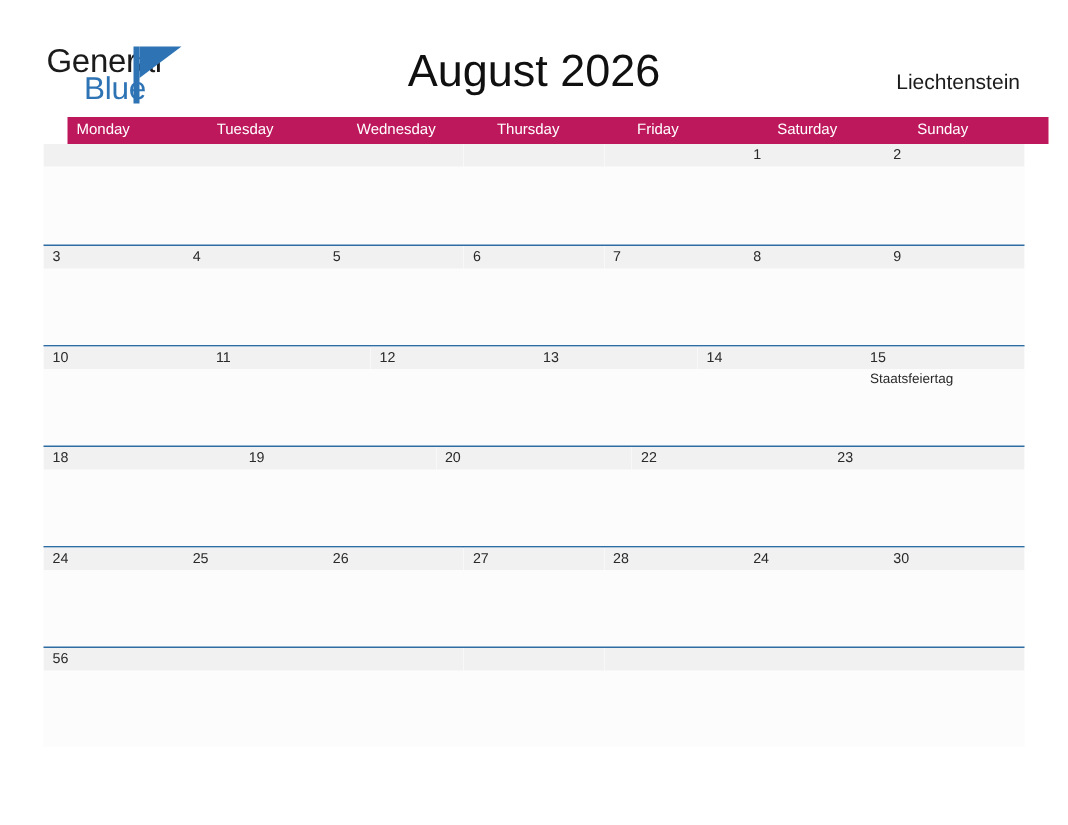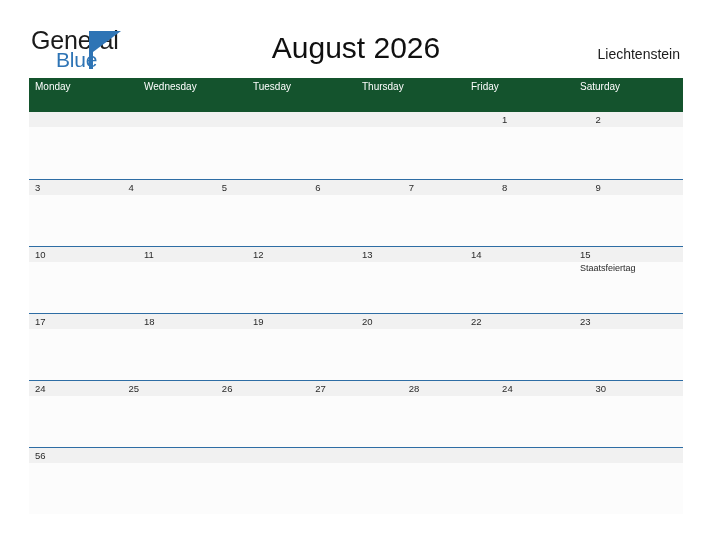--- a/index.html
+++ b/index.html
@@ -37,21 +37,21 @@
     position: absolute;
     left: 31px;
     top: 30px;
     width: 120px;
     height: 42px;
   }
   .logo-general {
     position: absolute;
     left: 0;
     top: 0;
-    font-size: 25px;
+    font-size: 22px;
     line-height: 21px;
     color: #1b1b1b;
     letter-spacing: -0.2px;
     font-family: "Liberation Sans", sans-serif;
     white-space: nowrap;
   }
   .logo-blue {
     position: absolute;
     left: 25px;
     top: 19px;
@@ -118,22 +118,23 @@
   .calendar {
     position: absolute;
     left: 29px;
     top: 78px;
     width: 654px;
   }
 
   .weekday-row {
     display: flex;
     width: 654px;
-    height: 34px;
-    background: #14532d;
+    height: 18px;
+    background: #be185d;
+    margin-left: 16px;
   }
   .weekday-cell {
     flex: 1 1 0;
     height: 18px;
     line-height: 18px;
     padding-left: 6px;
     box-sizing: border-box;
     color: #ffffff;
     font-size: 10px;
     font-family: "Liberation Sans", sans-serif;
@@ -207,25 +208,26 @@
 
     <h1 class="month-title">August 2026</h1>
 
     <div class="country">Liechtenstein</div>
 
   </div>
 
   <div class="calendar">
     <div class="weekday-row" id="weekday-row">
         <div class="weekday-cell">Monday</div>
+        <div class="weekday-cell">Tuesday</div>
         <div class="weekday-cell">Wednesday</div>
-        <div class="weekday-cell">Tuesday</div>
         <div class="weekday-cell">Thursday</div>
         <div class="weekday-cell">Friday</div>
         <div class="weekday-cell">Saturday</div>
+        <div class="weekday-cell">Sunday</div>
       </div>
     <div id="weeks-container">
         <div class="week-row first">
           <div class="day-cell empty">
             <div class="day-band"></div>
           </div>
           <div class="day-cell empty">
             <div class="day-band"></div>
           </div>
           <div class="day-cell empty">
@@ -299,24 +301,20 @@
           </div>
           <div class="day-cell">
             <div class="day-band"></div>
             <div class="day-num">15</div>
             <div class="day-event">Staatsfeiertag</div>
           </div>
         </div>
         <div class="week-row">
           <div class="day-cell">
             <div class="day-band"></div>
-            <div class="day-num">17</div>
-          </div>
-          <div class="day-cell">
-            <div class="day-band"></div>
             <div class="day-num">18</div>
           </div>
           <div class="day-cell">
             <div class="day-band"></div>
             <div class="day-num">19</div>
           </div>
           <div class="day-cell">
             <div class="day-band"></div>
             <div class="day-num">20</div>
           </div>

